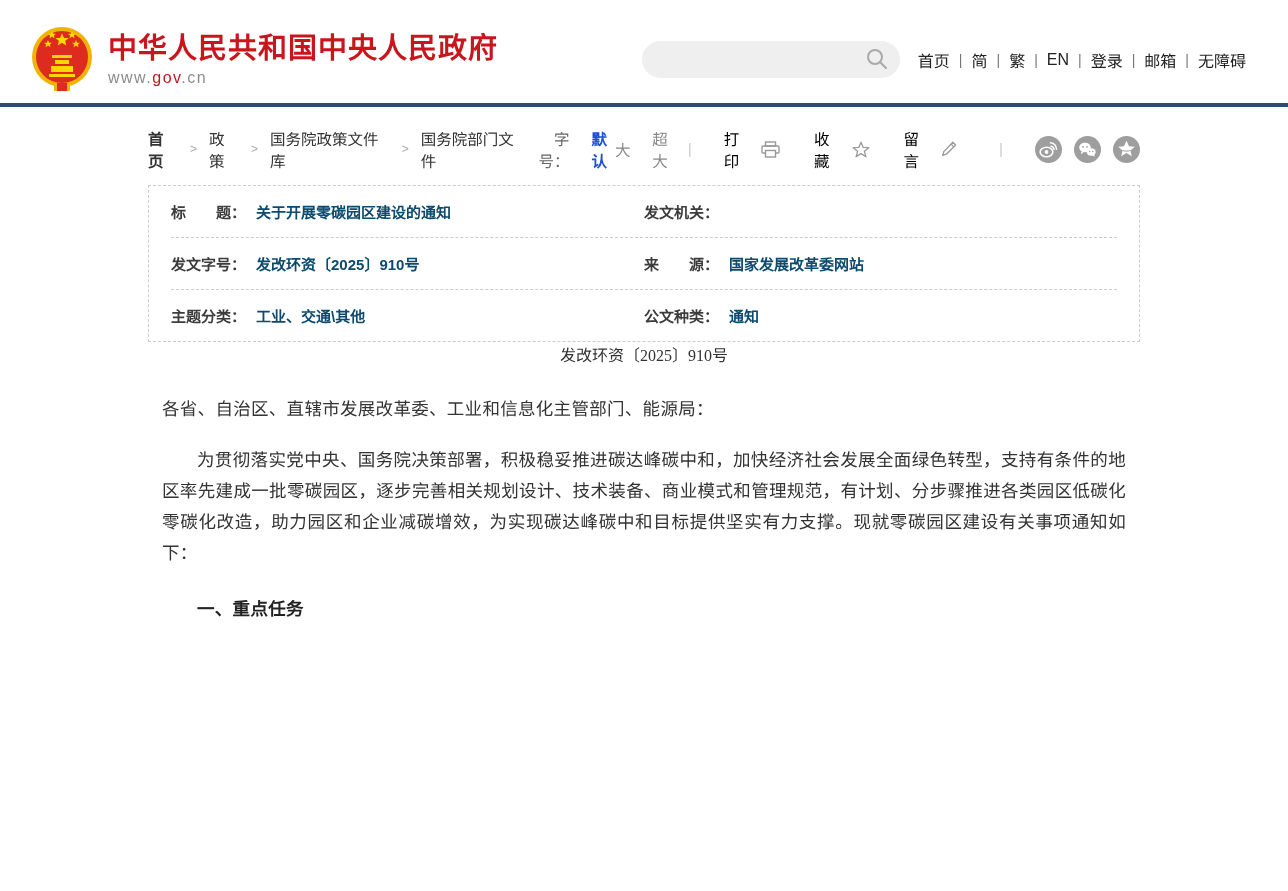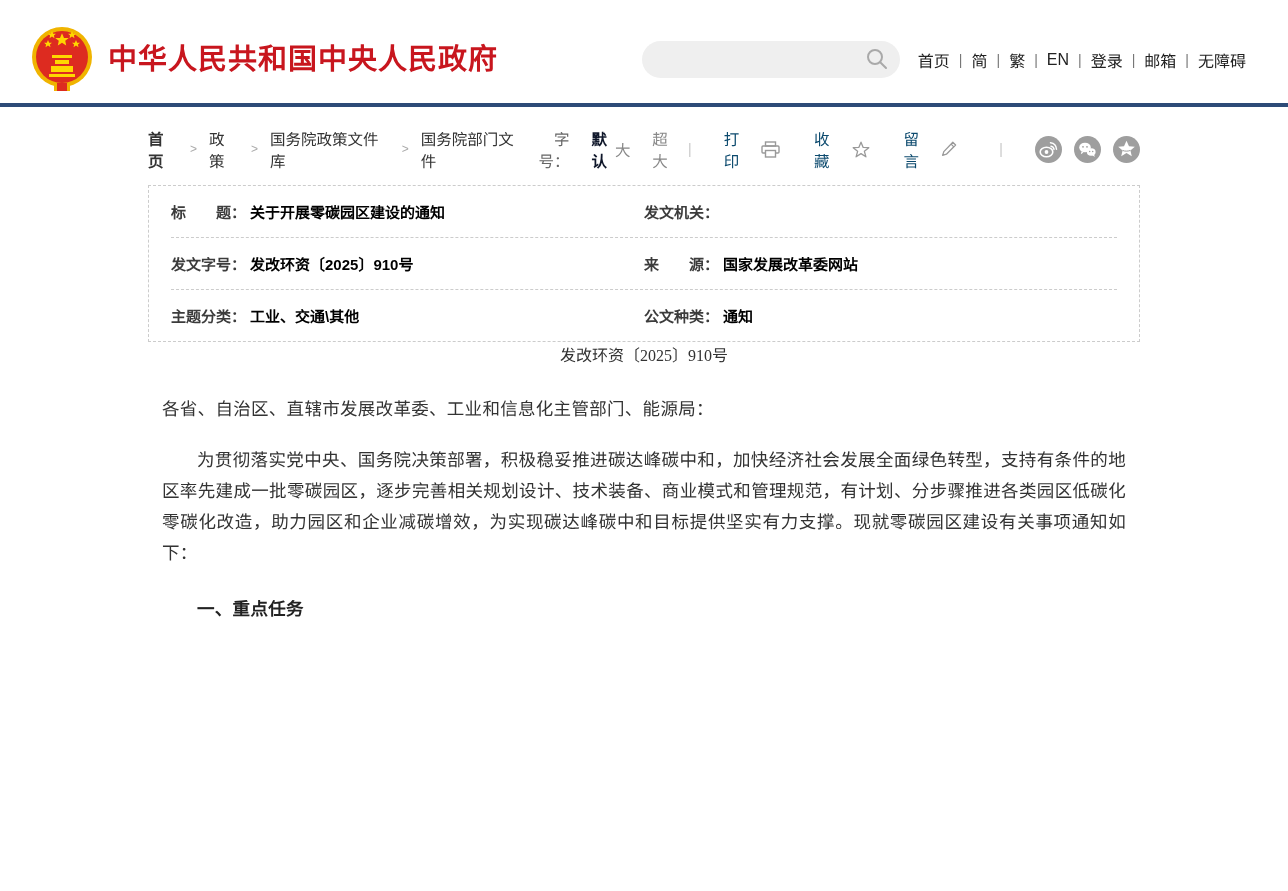--- a/index.html
+++ b/index.html
@@ -34,35 +34,35 @@
 
   
   .toolbar { width:992px; margin:20px auto 14px; display:flex; align-items:center; font-size:15.5px; }
   .breadcrumb { display:flex; align-items:center; color:#333; }
   .breadcrumb .crumb { cursor:pointer; }
   .breadcrumb .crumb.first { font-weight:bold; }
   .breadcrumb .b-sep { color:#aaa; margin:0 12px; font-size:12px; }
   .toolbar-right { margin-left:auto; display:flex; align-items:center; color:#888;text-align:right; }
   .fs-label { color:#666; }
   .fs-opt { margin-left:8px; cursor:pointer; color:#888; }
-  .fs-opt.active { color:#0f172a; font-weight:bold; }
+  .fs-opt.active { color:#1d4ed8; font-weight:bold; }
   .tb-sep { color:#ccc; margin:0 20px; }
-  .tool-btn { display:flex; align-items:center; color:#0c4a6e; cursor:pointer; margin-right:22px;gap:16px; }
+  .tool-btn { display:flex; align-items:center; color:#000000; cursor:pointer; margin-right:22px;gap:16px; }
   .tool-btn:last-of-type { margin-right:0; }
   .tool-btn .ticon { margin-left:6px; display:inline-flex; }
   .share-circles { display:flex; align-items:center; }
   .share-circle { width:27px; height:27px; margin-left:12px; cursor:pointer; }
 
   
   .meta-table { width:992px; margin:0 auto; border:1px dashed #ccc; padding:0 22px; font-size:15px;font-weight:bold; }
   .meta-row { display:flex; padding:15px 0; border-bottom:1px dashed #ccc; }
   .meta-row:last-child { border-bottom:none; }
   .meta-cell { width:50%; display:flex; }
   .meta-label { color:#3c3c3c; white-space:pre; flex-shrink:0; }
-  .meta-value { color:#000000; margin-left:4px; }
+  .meta-value { color:#0c4a6e; margin-left:10px; }
 
   
   .article { width:992px; margin:0 auto; padding:0 14px;
     font-family:"Liberation Serif","DejaVu Serif",serif; }
   .article-title { font-size:22px; font-weight:bold; color:#2b2b2b; text-align:center;
     margin:32px auto 14px; line-height:1.4; }
   .doc-number { text-align:center; font-size:16px; color:#333; margin-bottom:28px; }
   .article p { font-size:17.5px; line-height:31px; color:#333; text-align:justify;
     margin:0 0 20px; text-indent:2em; letter-spacing:0.3px; }
   .article p.salutation { text-indent:0; }
@@ -89,20 +89,21 @@
             <rect x="25" y="35" width="14" height="4"></rect>
             <rect x="21" y="41" width="22" height="6"></rect>
             <rect x="19" y="49" width="26" height="3"></rect>
           </g>
           <rect x="24" y="58" width="16" height="8" fill="#f0b400"></rect>
           <rect x="27" y="58" width="10" height="8" fill="#dd2b20"></rect>
         </svg>
       </span>
       <div class="logo-text">
         <div class="site-title">中华人民共和国中央人民政府</div>
+        <div class="site-url"><span>www.</span><span class="gov">gov</span><span>.cn</span></div>
       </div>
     </div>
 
     <div class="search-box">
       <input type="text" value="" style="">
       <button class="search-btn">
         <span>
           <svg width="24" height="24" viewBox="0 0 24 24">
             <circle cx="10" cy="10" r="7" fill="none" stroke="#a9a9a9" stroke-width="2"></circle>
             <line x1="15.2" y1="15.2" x2="21" y2="21" stroke="#a9a9a9" stroke-width="2" stroke-linecap="round"></line>

